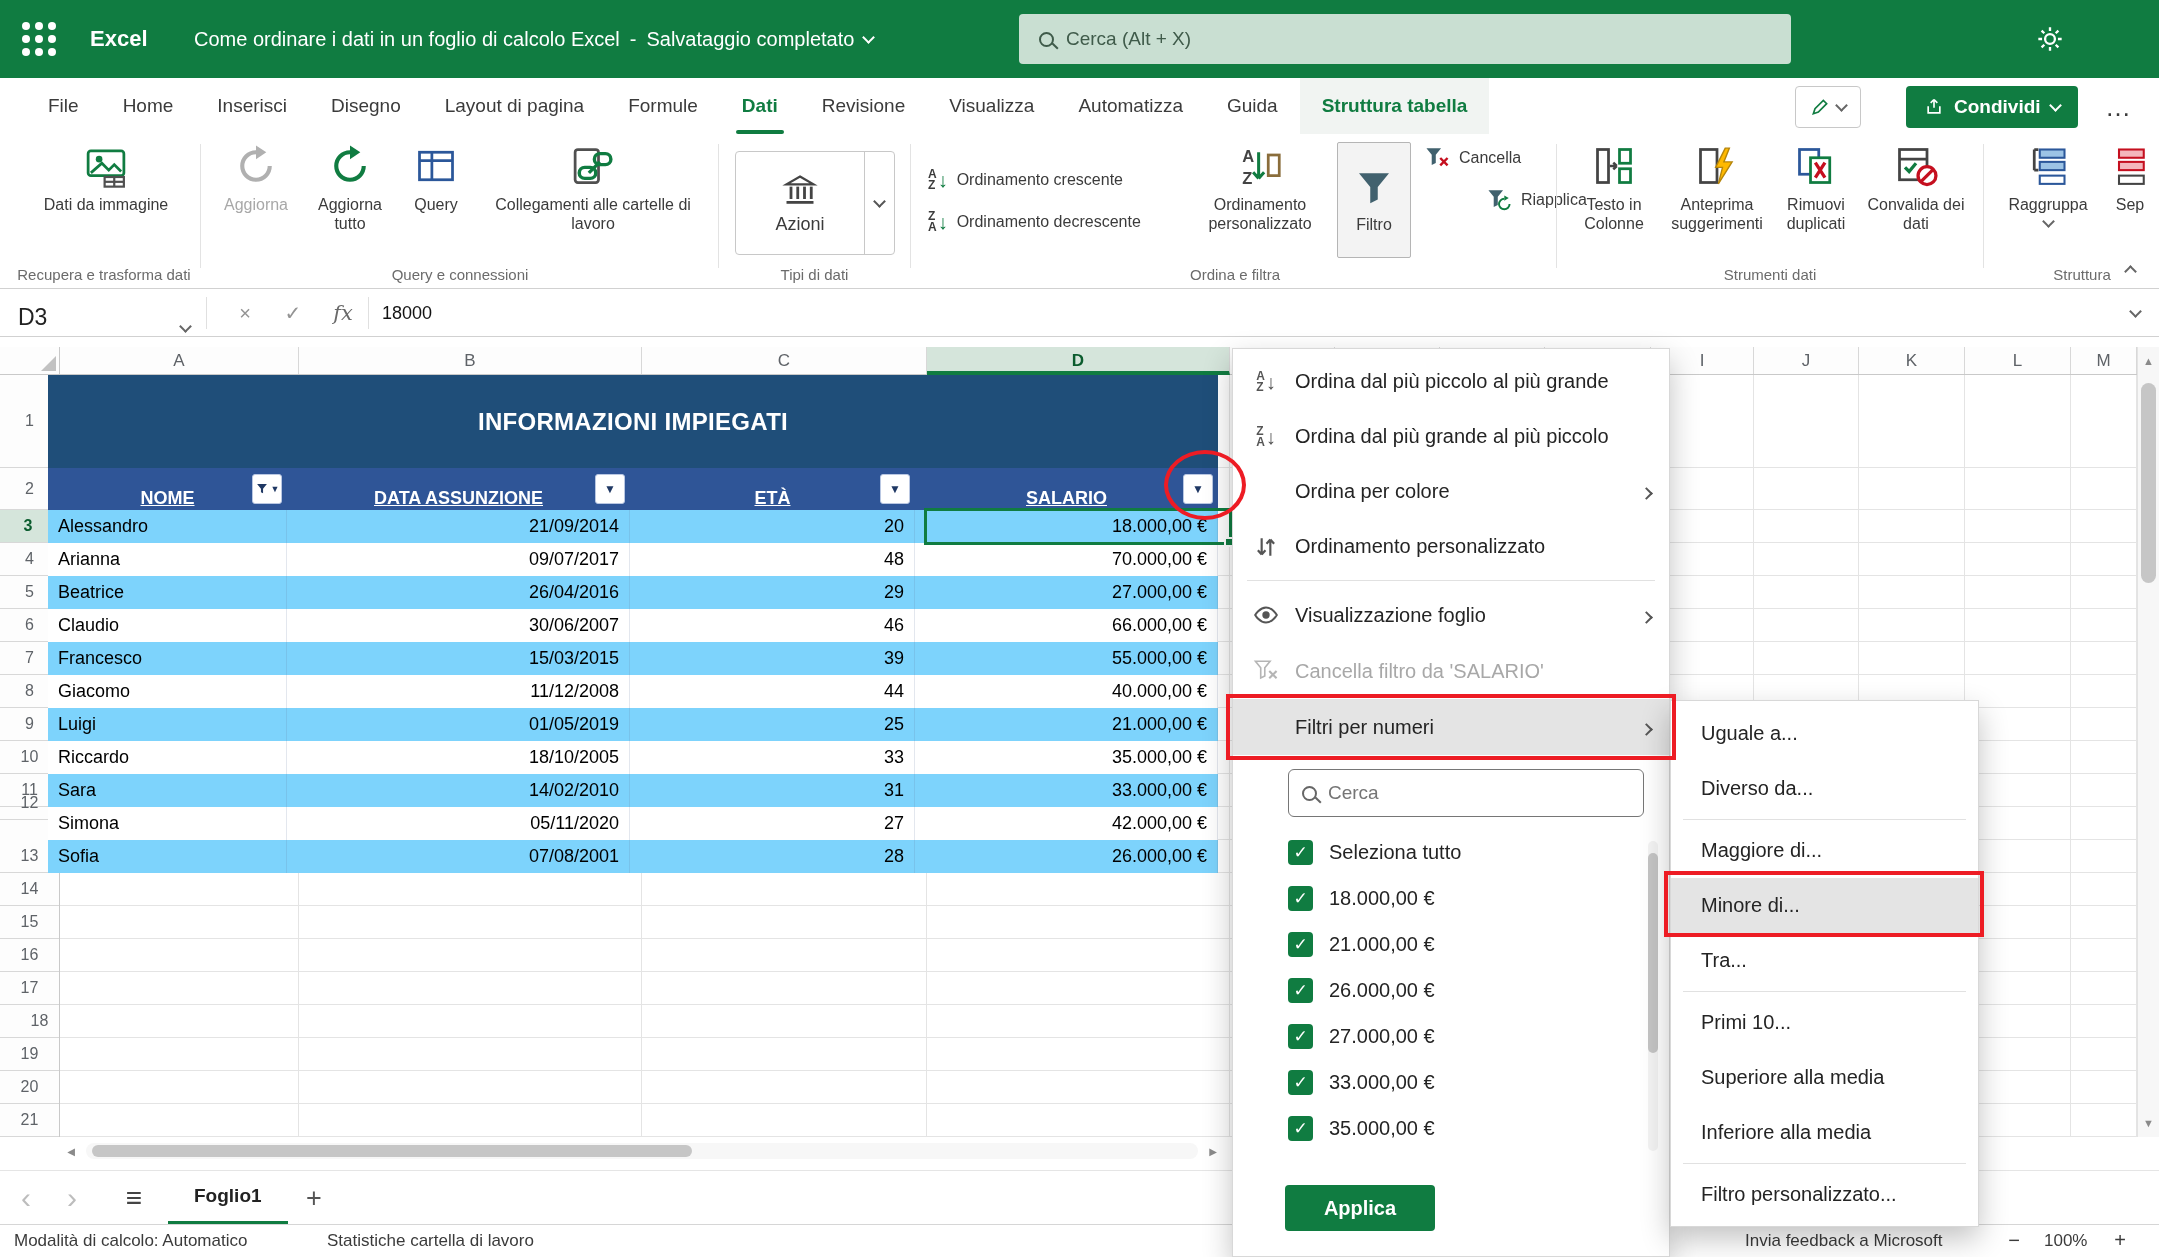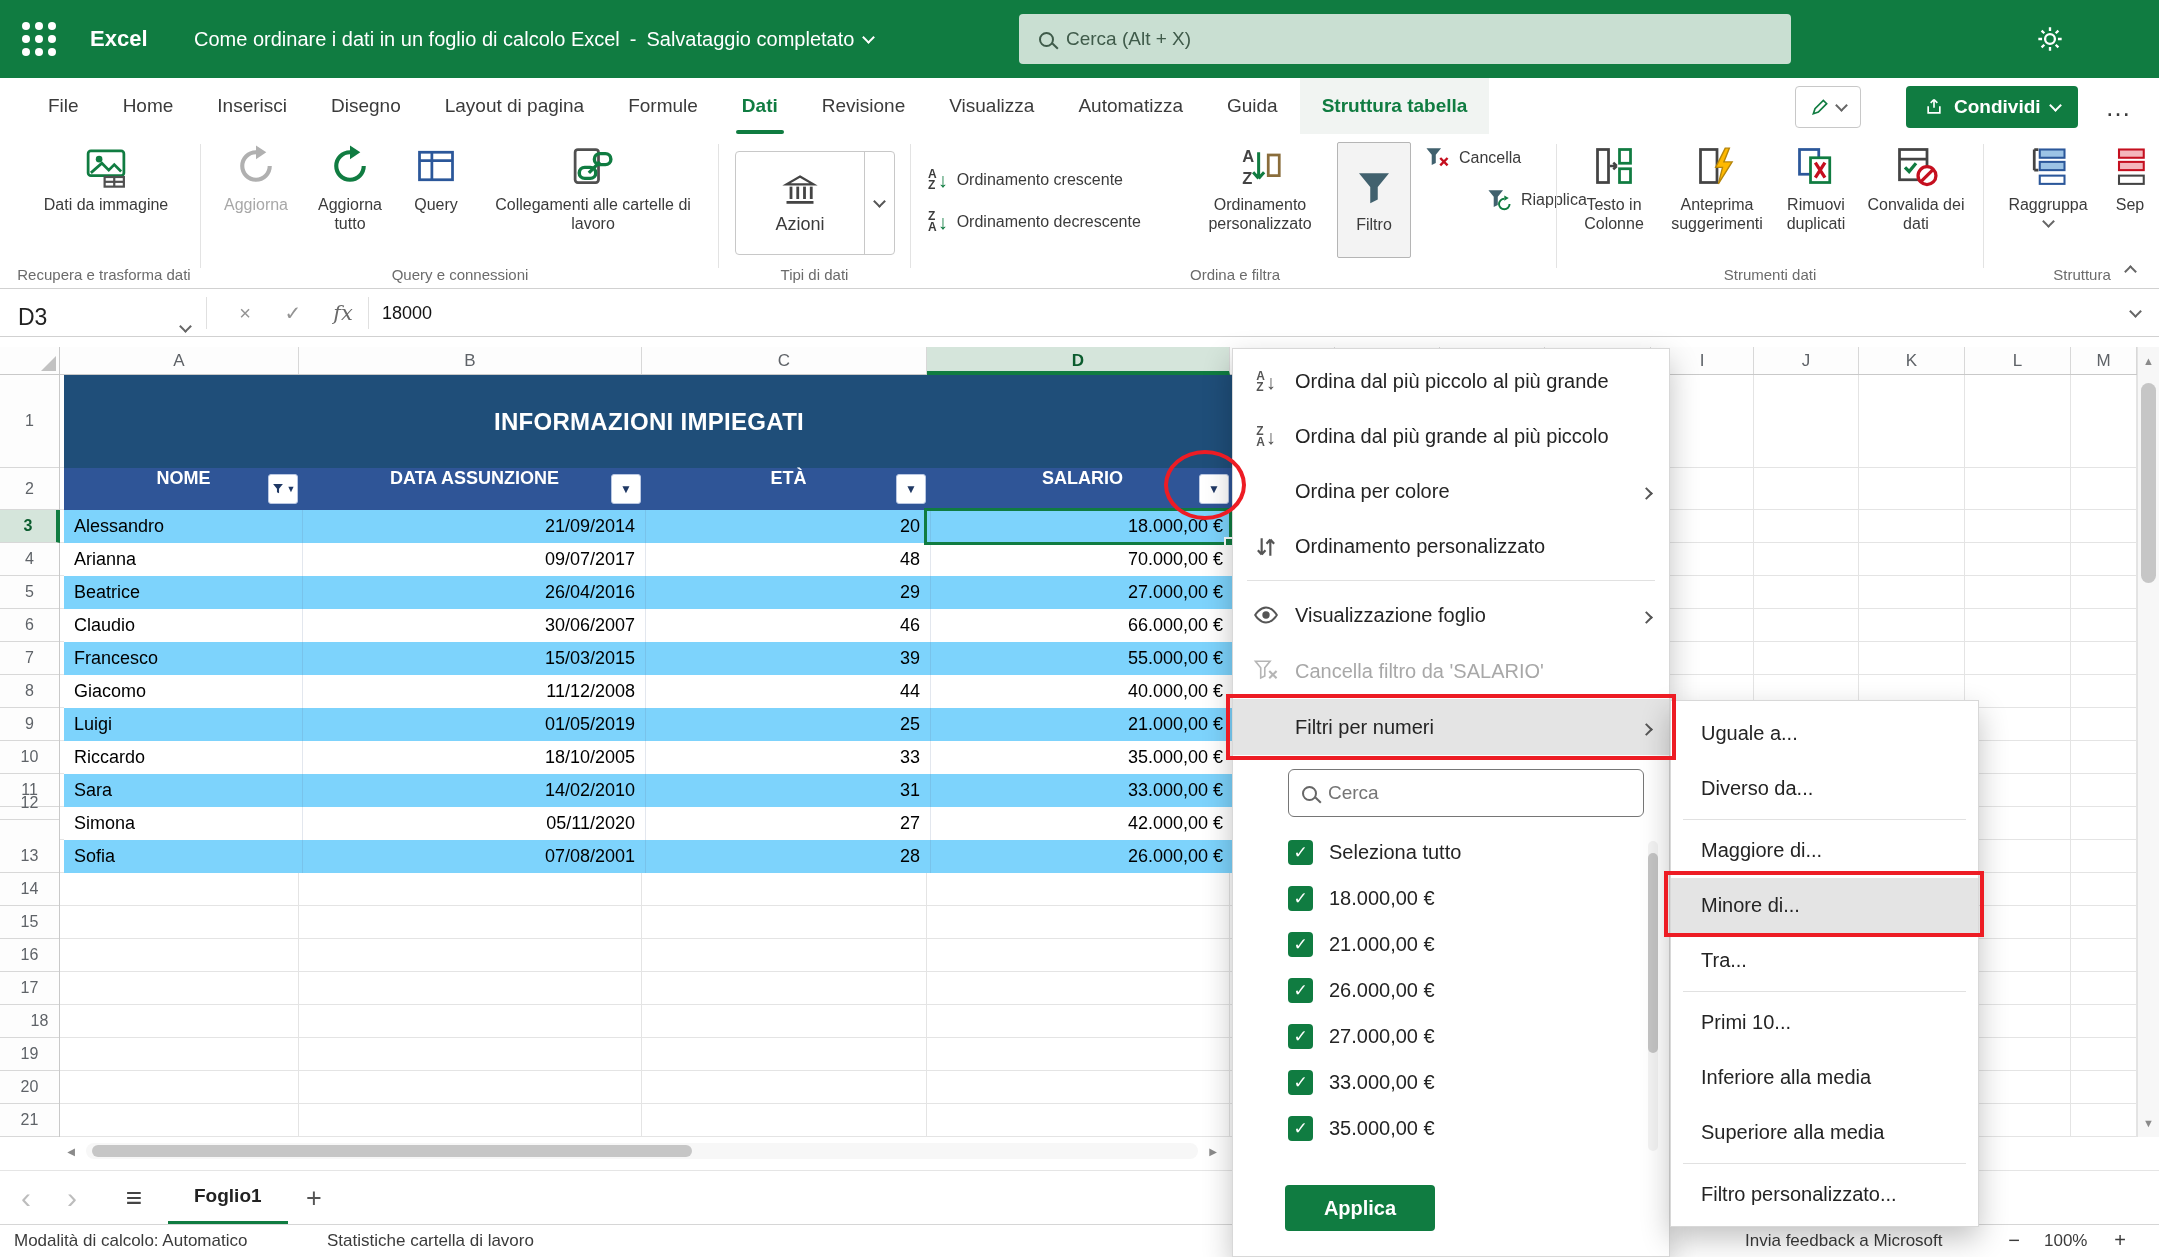--- a/index.html
+++ b/index.html
@@ -66,24 +66,24 @@
   .chcell{position:absolute;top:0;height:27px;line-height:27px;text-align:center;font-size:17px;color:#5f6368;border-right:1px solid #d8d8d8;cursor:pointer;}
   .chcell.sel{background:#d5e5db;color:#0b5c2e;font-weight:700;border-bottom:4px solid #107c41;height:28px;}
   #rowheaders{position:absolute;left:0;top:375px;width:60px;height:762px;background:#fdfdfd;border-right:1px solid #c9c9c9;z-index:1;}
   .rhcell{position:absolute;left:0;width:59px;text-align:center;font-size:16px;color:#5f6368;border-bottom:1px solid #d8d8d8;cursor:pointer;}
   .rhcell.sel{background:#d5e5db;color:#0b5c2e;font-weight:700;border-right:4px solid #107c41;width:60px;}
   #gridlines{position:absolute;left:0;top:0;width:2159px;height:1257px;pointer-events:none;z-index:0;}
   .vline{position:absolute;width:1px;background:#e4e4e4;}
   .hline{position:absolute;height:1px;background:#e4e4e4;}
 
   
-  #table{position:absolute;left:64px;top:375px;width:1170px;z-index:2;}
+  #table{position:absolute;left:48px;top:375px;width:1170px;z-index:2;}
   .banner{height:93px;background:#1f4e79;color:#fff;font-size:24px;font-weight:700;display:flex;align-items:center;justify-content:center;letter-spacing:.3px;}
   .thead{height:42px;background:#2f5597;display:flex;}
-  .thcell{position:relative;height:60px;color:#fff;font-weight:700;font-size:18px;display:flex;justify-content:center;}
+  .thcell{position:relative;height:60px;color:#fff;font-weight:700;font-size:18px;display:flex;align-items:center;justify-content:center;text-decoration:underline;}
   .flt{position:absolute;right:5px;top:6px;width:30px;height:30px;background:#fff;border:1px solid #b9c7e2;border-radius:3px;display:flex;align-items:center;justify-content:center;gap:2px;color:#1f3864;font-size:12px;cursor:pointer;}
   #tbody .trow{display:flex;height:33px;background:#fff;}
   #tbody .trow.band{background:#7dd3fc;}
   .tcell{height:33px;line-height:33px;font-size:18px;color:#000;border-right:1px solid rgba(100,120,160,.18);overflow:hidden;white-space:nowrap;cursor:cell;}
   .tcell.c0{padding-left:10px;text-align:left;}
   .tcell.c1,.tcell.c2,.tcell.c3{padding-right:10px;text-align:right;}
   .selbox{position:absolute;left:924px;top:508px;width:308px;height:37px;border:3px solid #107c41;z-index:3;pointer-events:none;}
   .fillhandle{position:absolute;left:1224px;top:537px;width:10px;height:10px;background:#107c41;border:2px solid #fff;z-index:4;cursor:crosshair;}
 
   
@@ -718,22 +718,22 @@
 
   <div class="smenu" id="smlist">
       <div class="smitem">Uguale a...</div>
       <div class="smitem">Diverso da...</div>
       <div class="smsep"></div>
       <div class="smitem">Maggiore di...</div>
       <div class="smitem hl">Minore di...</div>
       <div class="smitem">Tra...</div>
       <div class="smsep"></div>
       <div class="smitem">Primi 10...</div>
+      <div class="smitem">Superiore alla media</div>
       <div class="smitem">Inferiore alla media</div>
-      <div class="smitem">Superiore alla media</div>
       <div class="smsep"></div>
       <div class="smitem">Filtro personalizzato...</div>
     </div>
 
   <div class="ann" id="ann-circle"></div>
   <div class="ann" id="ann-box-filters"></div>
   <div class="ann" id="ann-box-minore"></div>
 
 </div>
 

